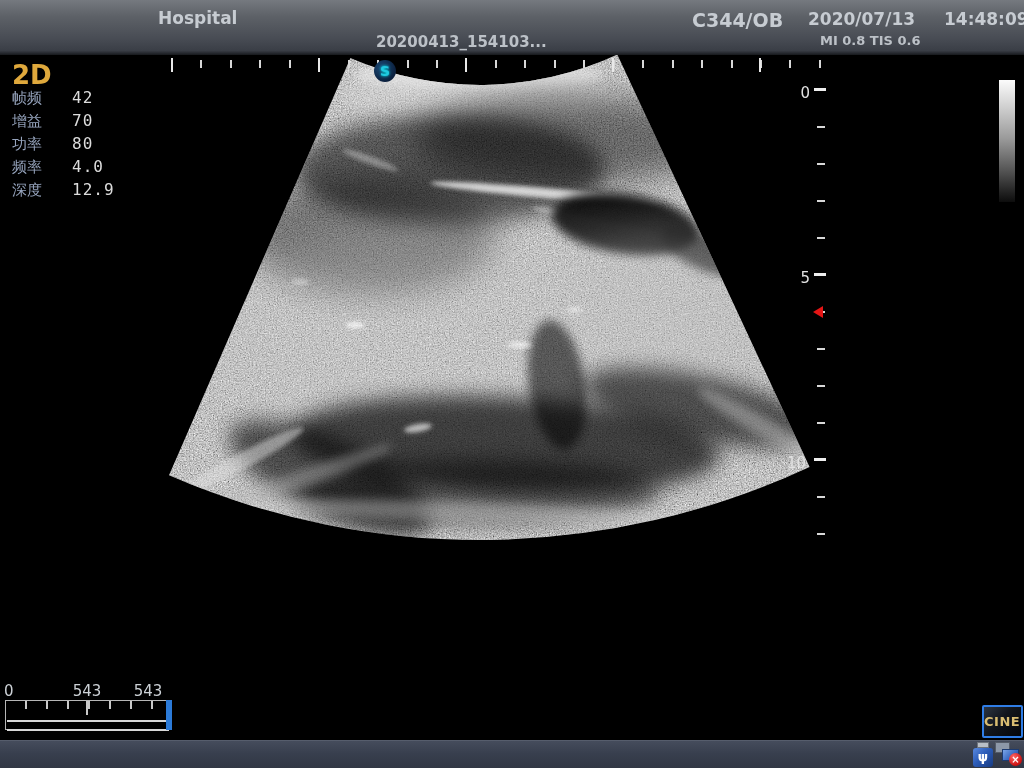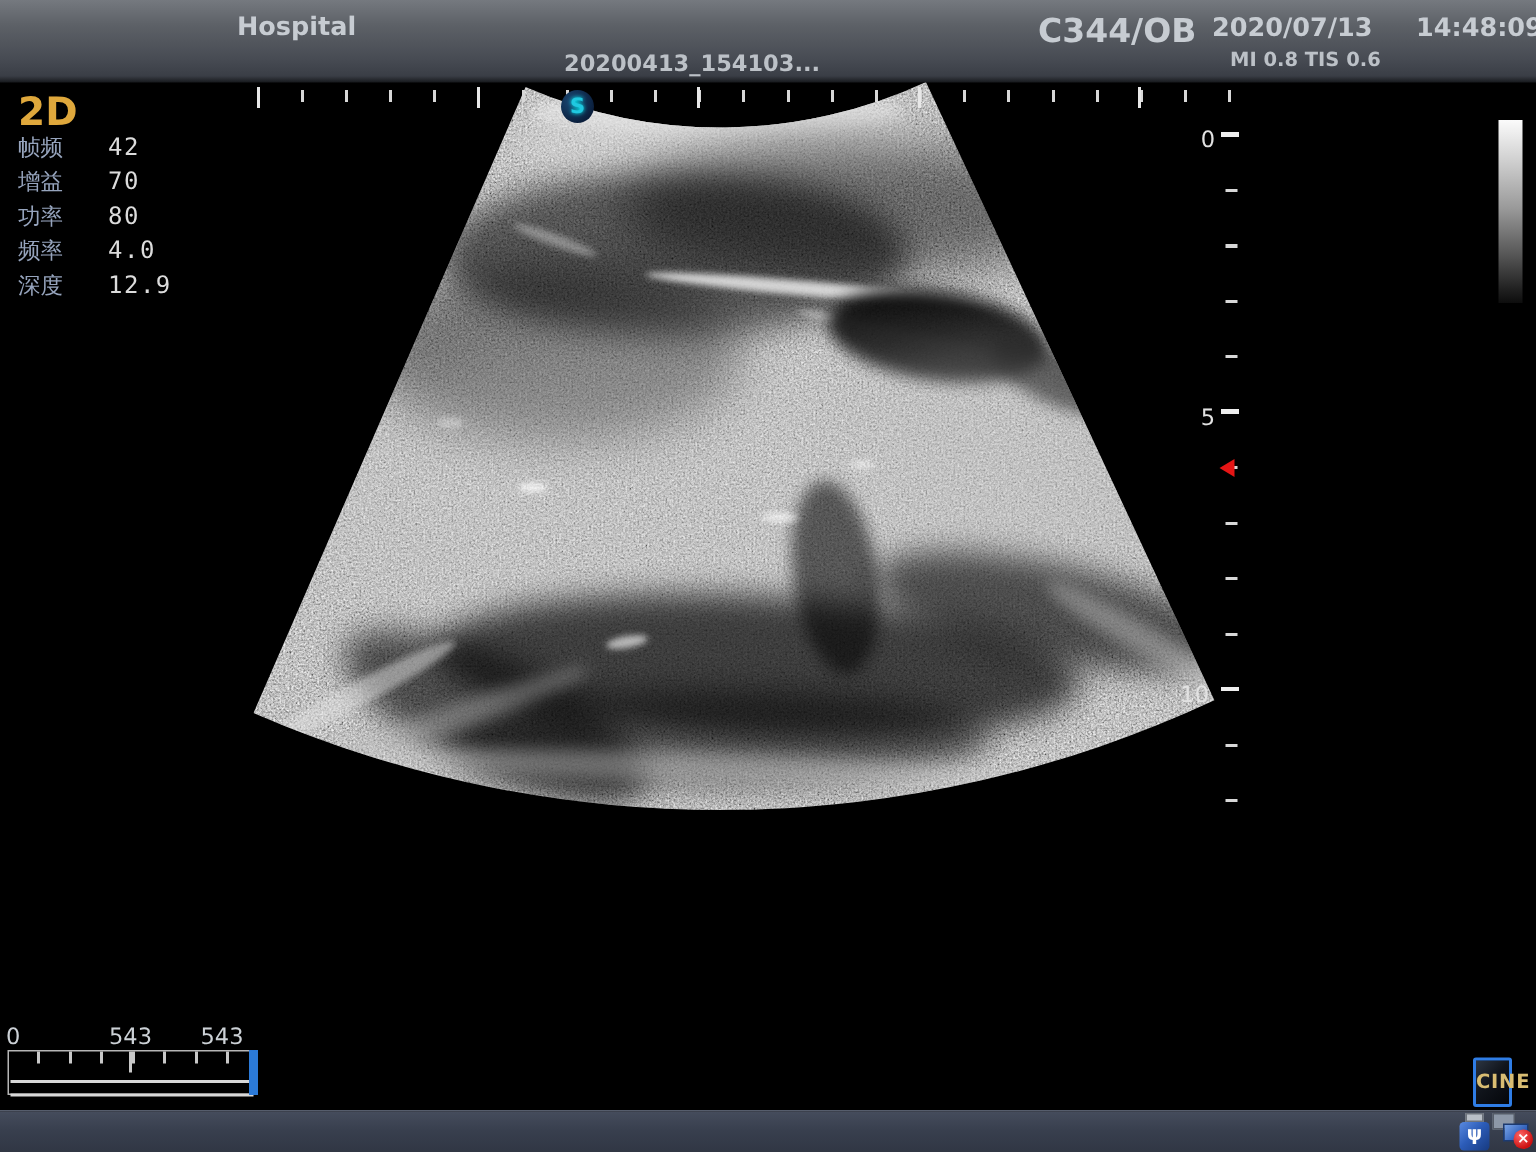--- a/index.html
+++ b/index.html
@@ -6,21 +6,21 @@
   #screen{position:relative;width:1024px;height:768px;background:#000;overflow:hidden;
           font-family:"DejaVu Sans",sans-serif;}
 
   
   .topbar{position:absolute;left:0;top:0;width:1024px;height:55px;
           background:linear-gradient(to bottom,#75797f 0%,#5d6167 30%,#484c54 70%,#3a3e46 92%,#17191d 100%);}
   .brand{position:absolute;left:8px;top:10px;font-size:26px;font-weight:bold;font-style:italic;
          color:#2ab3b9;letter-spacing:.5px;text-shadow:1px 2px 2px rgba(0,0,0,.55);}
   .hosp{position:absolute;left:158px;top:8px;font-size:17px;font-weight:bold;color:#c7ccd2;}
   .study{position:absolute;left:376px;top:33px;font-size:15px;font-weight:bold;color:#bcc1c7;}
-  .exam{position:absolute;left:692px;top:9px;font-size:22px;font-weight:bold;color:#c7ccd2;}
+  .exam{position:absolute;left:692px;top:9px;font-size:19px;font-weight:bold;color:#c7ccd2;}
   .date{position:absolute;left:808px;top:9px;font-size:17px;font-weight:bold;color:#c7ccd2;}
   .time{position:absolute;left:944px;top:9px;font-size:17px;font-weight:bold;color:#c7ccd2;}
   .mitis{position:absolute;left:820px;top:33px;font-size:13px;font-weight:bold;color:#bcc1c7;}
 
   
   .params{position:absolute;left:12px;top:60px;width:150px;}
   .pmode{font-size:26px;font-weight:bold;color:#dfa83c;height:26px;}
   .prow{height:23px;line-height:23px;white-space:nowrap;}
   .plabel{display:inline-block;width:60px;font-size:15px;color:#96a4bd;}
   .pval{font-size:16px;color:#dcdcdc;font-family:"DejaVu Sans Mono",monospace;letter-spacing:1px;}
@@ -57,24 +57,24 @@
     background:repeating-linear-gradient(90deg,transparent 0 19px,#c8c8c8 19px 21px);}
   .cinecentertick{position:absolute;left:80px;top:0;width:2px;height:14px;background:#c8c8c8;}
   .cinetrack{position:absolute;left:1px;right:1px;top:19px;height:7px;
     border-top:2px solid #d8d8d8;border-bottom:2px solid #d8d8d8;}
   .cinehandle{position:absolute;left:160px;top:-1px;width:6px;height:30px;background:#2b7ad8;}
 
   
   .taskbar{position:absolute;left:0;top:740px;width:1024px;height:28px;
     border-top:1px solid #565d6c;
     background:linear-gradient(to bottom,#454c5c 0%,#383f4e 45%,#303643 100%);}
-  .cinebtn{position:absolute;left:982px;top:705px;width:26px;height:33px;box-sizing:border-box;
+  .cinebtn{position:absolute;left:982px;top:705px;width:41px;height:33px;box-sizing:border-box;
     border:2px solid #2f7de6;border-radius:2px;
     background:linear-gradient(135deg,#2c3542 0%,#11151c 45%,#04060a 100%);
-    color:#d9bd72;font-size:13px;font-weight:bold;text-align:right;line-height:29px;
+    color:#d9bd72;font-size:13px;font-weight:bold;text-align:left;line-height:29px;
     letter-spacing:.5px;cursor:pointer;}
   .usbicon{position:absolute;left:973px;top:742px;width:20px;height:25px;cursor:pointer;}
   .usbcap{position:absolute;left:4px;top:0;width:12px;height:6px;background:#b9bfc7;
     border:1px solid #6d737c;box-sizing:border-box;}
   .usbbody{position:absolute;left:0;top:6px;width:20px;height:19px;border-radius:3px;
     background:linear-gradient(135deg,#5a8ae0 0%,#2c5cb8 45%,#173a80 100%);
     color:#fff;font-size:13px;font-weight:bold;text-align:center;line-height:18px;}
   .neticon{position:absolute;left:995px;top:740px;width:28px;height:27px;cursor:pointer;}
   .netback{position:absolute;left:0;top:2px;width:15px;height:11px;background:#8d98a8;
     border:1px solid #555c68;box-sizing:border-box;}

